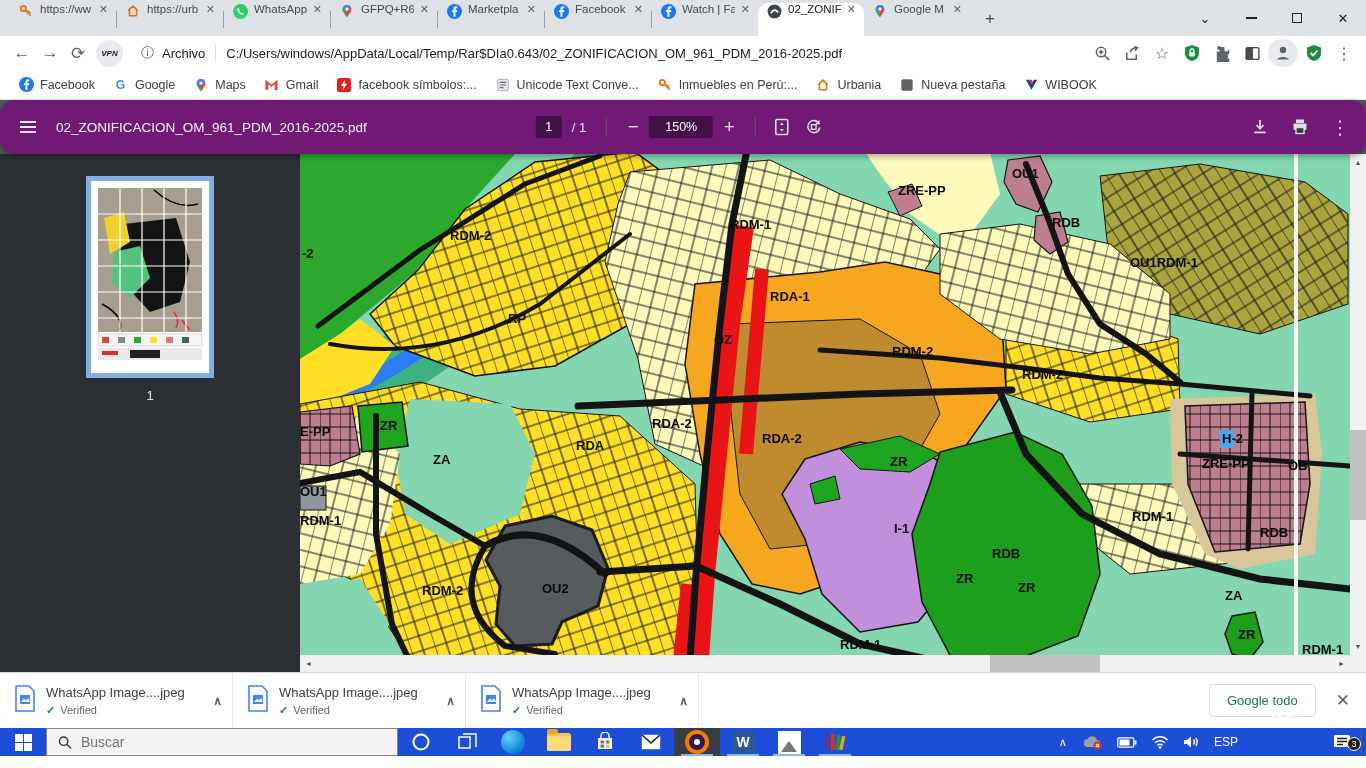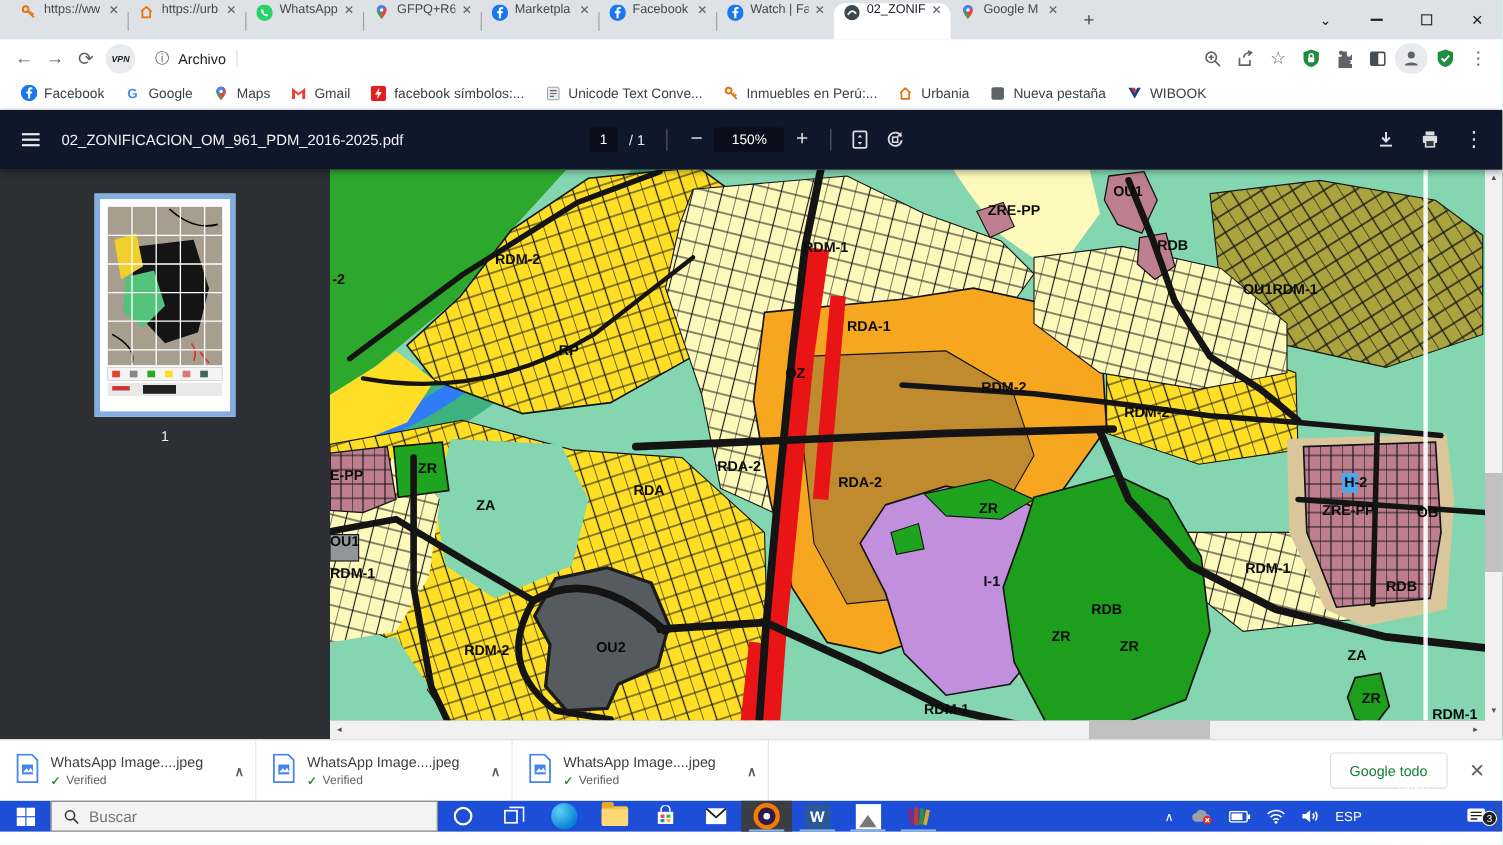--- a/index.html
+++ b/index.html
@@ -32,21 +32,21 @@
   .rightics { display:flex; align-items:center; gap:2px; flex:none; }
   .ric { width:28px; height:28px; display:flex; align-items:center; justify-content:center; color:#5f6368; font-size:16px; }
   .avatarpill { width:30px; height:28px; background:#e8eaed; border-radius:14px; display:flex; align-items:center; justify-content:center; }
 
   
   .bmbar { position:absolute; top:70px; left:0; right:0; height:30px; background:#fff; display:flex; align-items:center; padding-left:10px; gap:2px; border-bottom:1px solid #ececec; }
   .bm { display:flex; align-items:center; gap:6px; font-size:12.5px; color:#3c4043; padding:3px 8px; border-radius:14px; white-space:nowrap; }
 
   
   .pdfapp { position:absolute; top:100px; left:0; width:1366px; height:572px; background:#525659; }
-  .pdftoolbar { position:relative; height:54px; background:#0f172a; display:flex; align-items:center; color:#f1f3f4; box-shadow:0 2px 6px rgba(0,0,0,.35); z-index:5; }
+  .pdftoolbar { position:relative; height:54px; background:#701a75; display:flex; align-items:center; color:#f1f3f4; box-shadow:0 2px 6px rgba(0,0,0,.35); z-index:5;border-radius:15px; }
   .hamb { width:56px; display:flex; flex-direction:column; gap:3px; align-items:center; }
   .hamb i { display:block; width:16px; height:2px; background:#e8eaed; }
   .pdftitle { font-size:13.5px; color:#f1f3f4; }
   .centerctrl { position:absolute; left:50%; top:0; transform:translateX(-50%); height:54px; display:flex; align-items:center; }
   .pagebox, .zoombox { background:rgba(0,0,0,.38); border-radius:2px; color:#fff; font-size:12.5px; display:flex; align-items:center; justify-content:center; }
   .pagebox { width:26px; height:22px; }
   .zoombox { width:64px; height:22px; }
   .pgtotal { font-size:13px; color:#e8eaed; margin:0 10px; }
   .tdiv { width:1px; height:20px; background:#5c6063; margin:0 10px; }
   .tbtn { width:32px; height:32px; display:flex; align-items:center; justify-content:center; color:#dadce0; font-size:19px; }
@@ -224,20 +224,21 @@
 
   <div class="addressbar">
     <div class="navic">←</div>
     <div class="navic">→</div>
     <div class="navic">⟳</div>
     <div class="vpnbadge">VPN</div>
     <div class="omnibox">
       <span class="info">ⓘ</span>
       <span>Archivo</span>
       <span class="odiv"></span>
+      <span class="url">C:/Users/windows/AppData/Local/Temp/Rar$DIa0.643/02_ZONIFICACION_OM_961_PDM_2016-2025.pdf</span>
     </div>
     <div class="rightics">
       <div class="ric">
         <svg width="17" height="17" viewBox="0 0 18 18">
             <circle cx="7.5" cy="7.5" r="5" fill="none" stroke="#5f6368" stroke-width="1.6"></circle>
             <path d="M11.2 11.2 L16 16 M5 7.5h5M7.5 5v5" stroke="#5f6368" stroke-width="1.6"></path>
           </svg>
       </div>
       <div class="ric">
         <svg width="17" height="17" viewBox="0 0 18 18">

